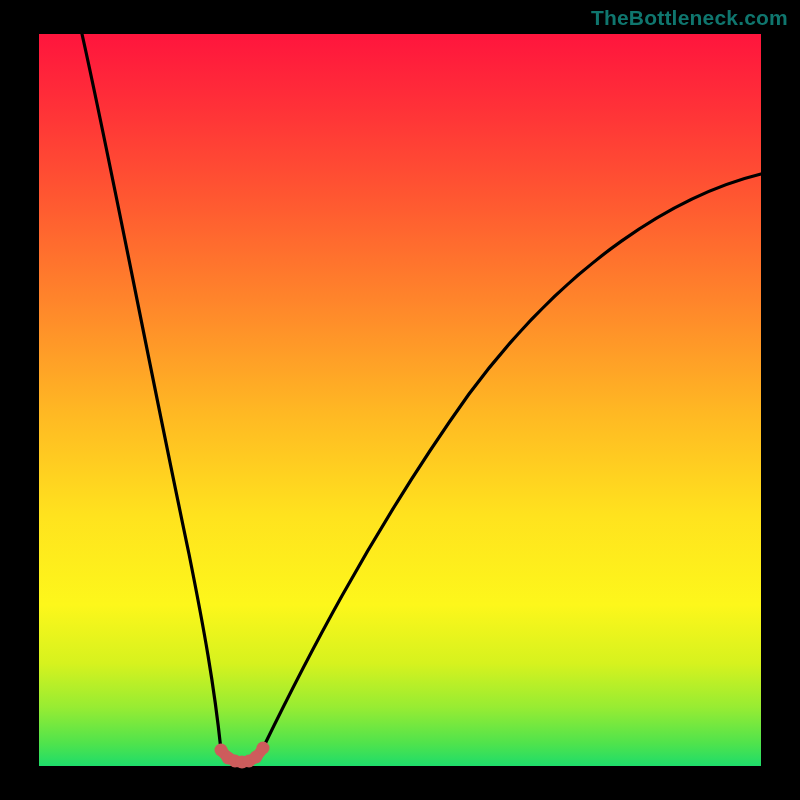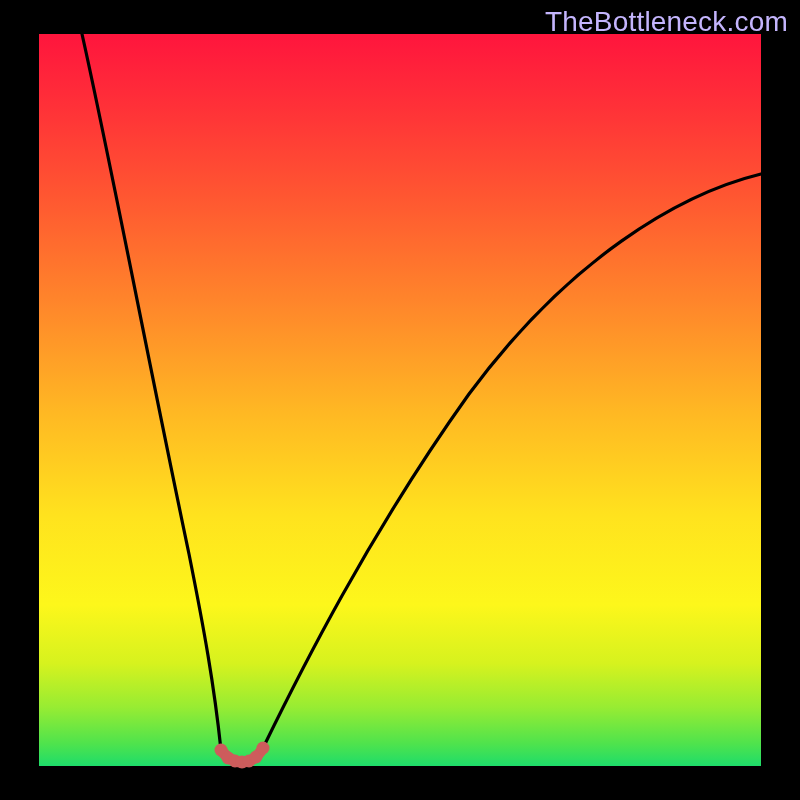--- a/index.html
+++ b/index.html
@@ -38,24 +38,24 @@
       #d6f21e 86%,
       #97ec33 92%,
       #4ee34d 97%,
       #1edc6a 100%
     );
   }
   .watermark {
     position: absolute;
     top: 6px;
     right: 12px;
-    color: #c4b5fd;
-    font-size: 28px;
+    color: #0f766e;
+    font-size: 21px;
     letter-spacing: 0.2px;
-    font-weight: 400;
+    font-weight: 700;
   }
   svg.curves {
     position: absolute;
     left: 0;
     top: 0;
     width: 722px;
     height: 732px;
     overflow: visible;
   }
 </style>

